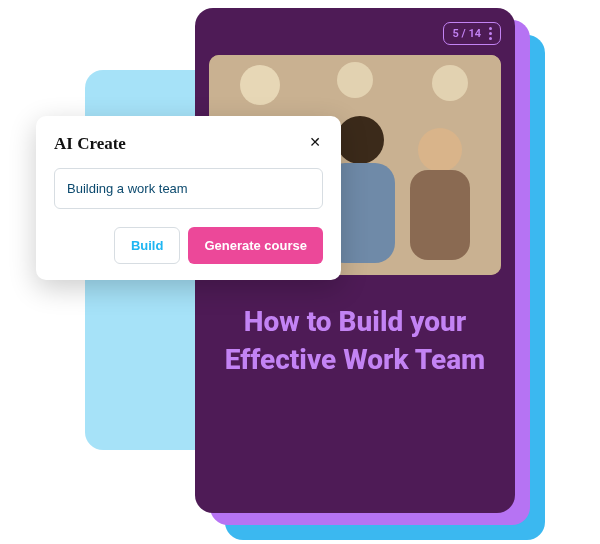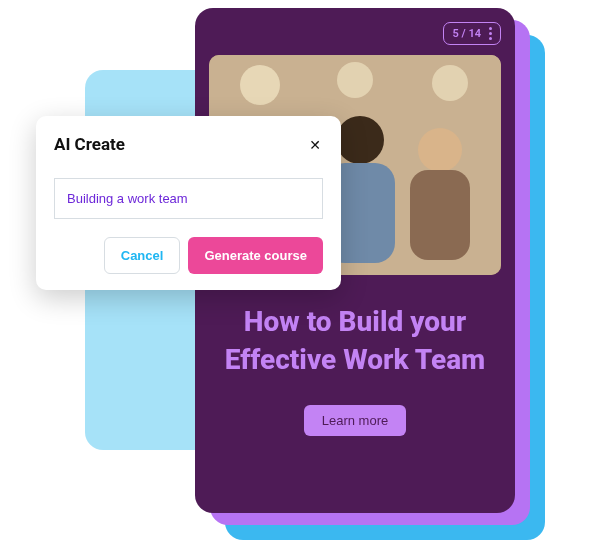--- a/index.html
+++ b/index.html
@@ -120,42 +120,43 @@
     left: 36px;
     width: 305px;
     background: #fff;
     border-radius: 10px;
     box-shadow: 0 8px 28px rgba(0,0,0,0.2);
     padding: 18px 18px 16px 18px;
   }
   .dialog-head {
     display:flex;
     justify-content: space-between;
-    align-items:flex-end;
-    margin-bottom: 24px;
+    align-items:flex-start;
+    margin-bottom: 14px;
+    font-family: Liberation Serif, serif;
   }
   .dialog-title {
     font-size: 17px;
     font-weight: 700;
     color: #111;
   }
   .close-icon {
     font-size: 14px;
     line-height: 1;
     color: #111;
     cursor: pointer;
     padding: 2px;
   }
   .dialog-input {
     width: 100%;
     border: 1px solid #d7dde2;
-    border-radius: 0;
+    border-radius: 6px;
     padding: 12px 12px;
     font-size: 13px;
-    color: #6d28d9;
+    color: #0c4a6e;
   }
   .dialog-actions {
     display:flex;
     justify-content:flex-end;
     gap: 8px;
     margin-top: 18px;
   }
   .btn-cancel {
     background:#fff;
     border:1px solid #d7dde2;
@@ -209,28 +210,25 @@
       <circle cx="155" cy="85" r="24" fill="#3b2a1a"></circle>
       <rect x="120" y="108" width="70" height="100" rx="20" fill="#6f8aa8"></rect>
 
       <circle cx="235" cy="95" r="22" fill="#d9b48a"></circle>
       <rect x="205" y="115" width="60" height="90" rx="18" fill="#8a6a52"></rect>
     </svg>
   </div>
 
   <div class="course-title">How to Build your Effective Work Team</div>
 
-  <div class="learn-btn-wrap">
-    <button class="learn-btn">Learn more</button>
-  </div>
 </div>
 
 <div class="dialog">
   <div class="dialog-head">
     <div class="dialog-title">AI Create</div>
     <div class="close-icon">✕</div>
   </div>
   <input class="dialog-input" type="text" value="Building a work team" style="">
   <div class="dialog-actions">
-    <button class="btn-cancel">Cancel</button>
+    <button class="btn-cancel">Build</button>
     <button class="btn-generate">Generate course</button>
   </div>
 </div>
 
 </body></html>

